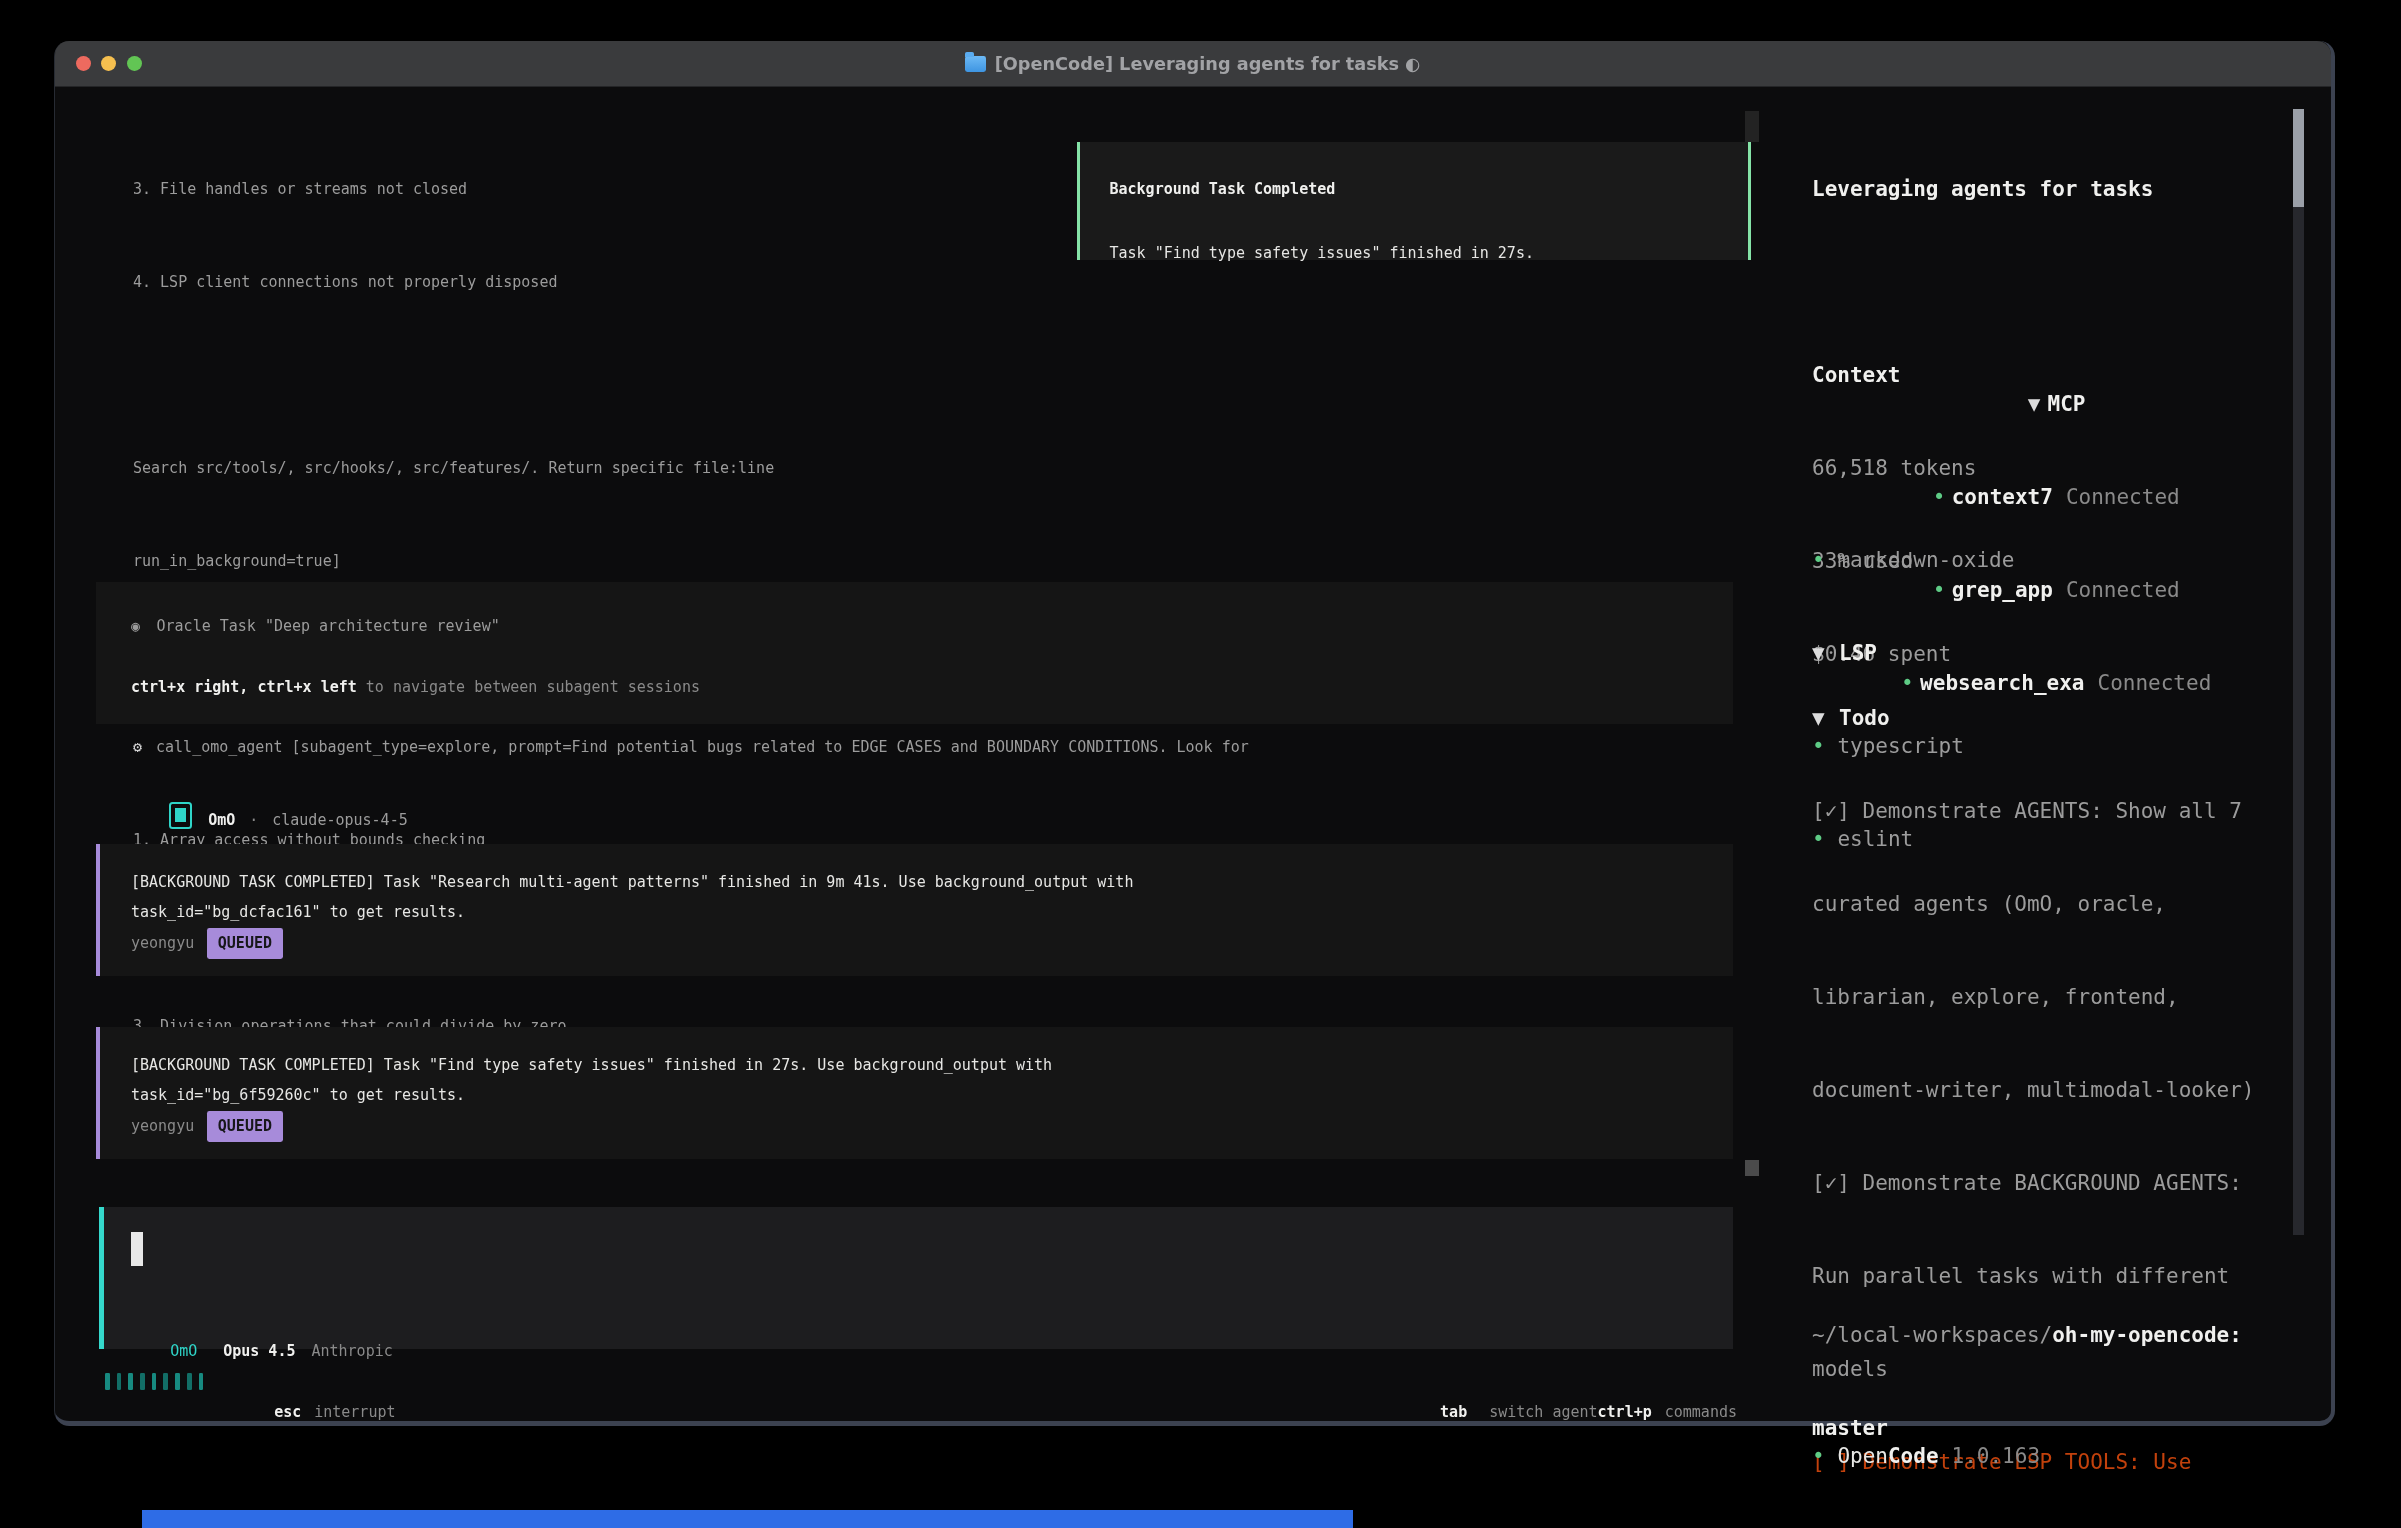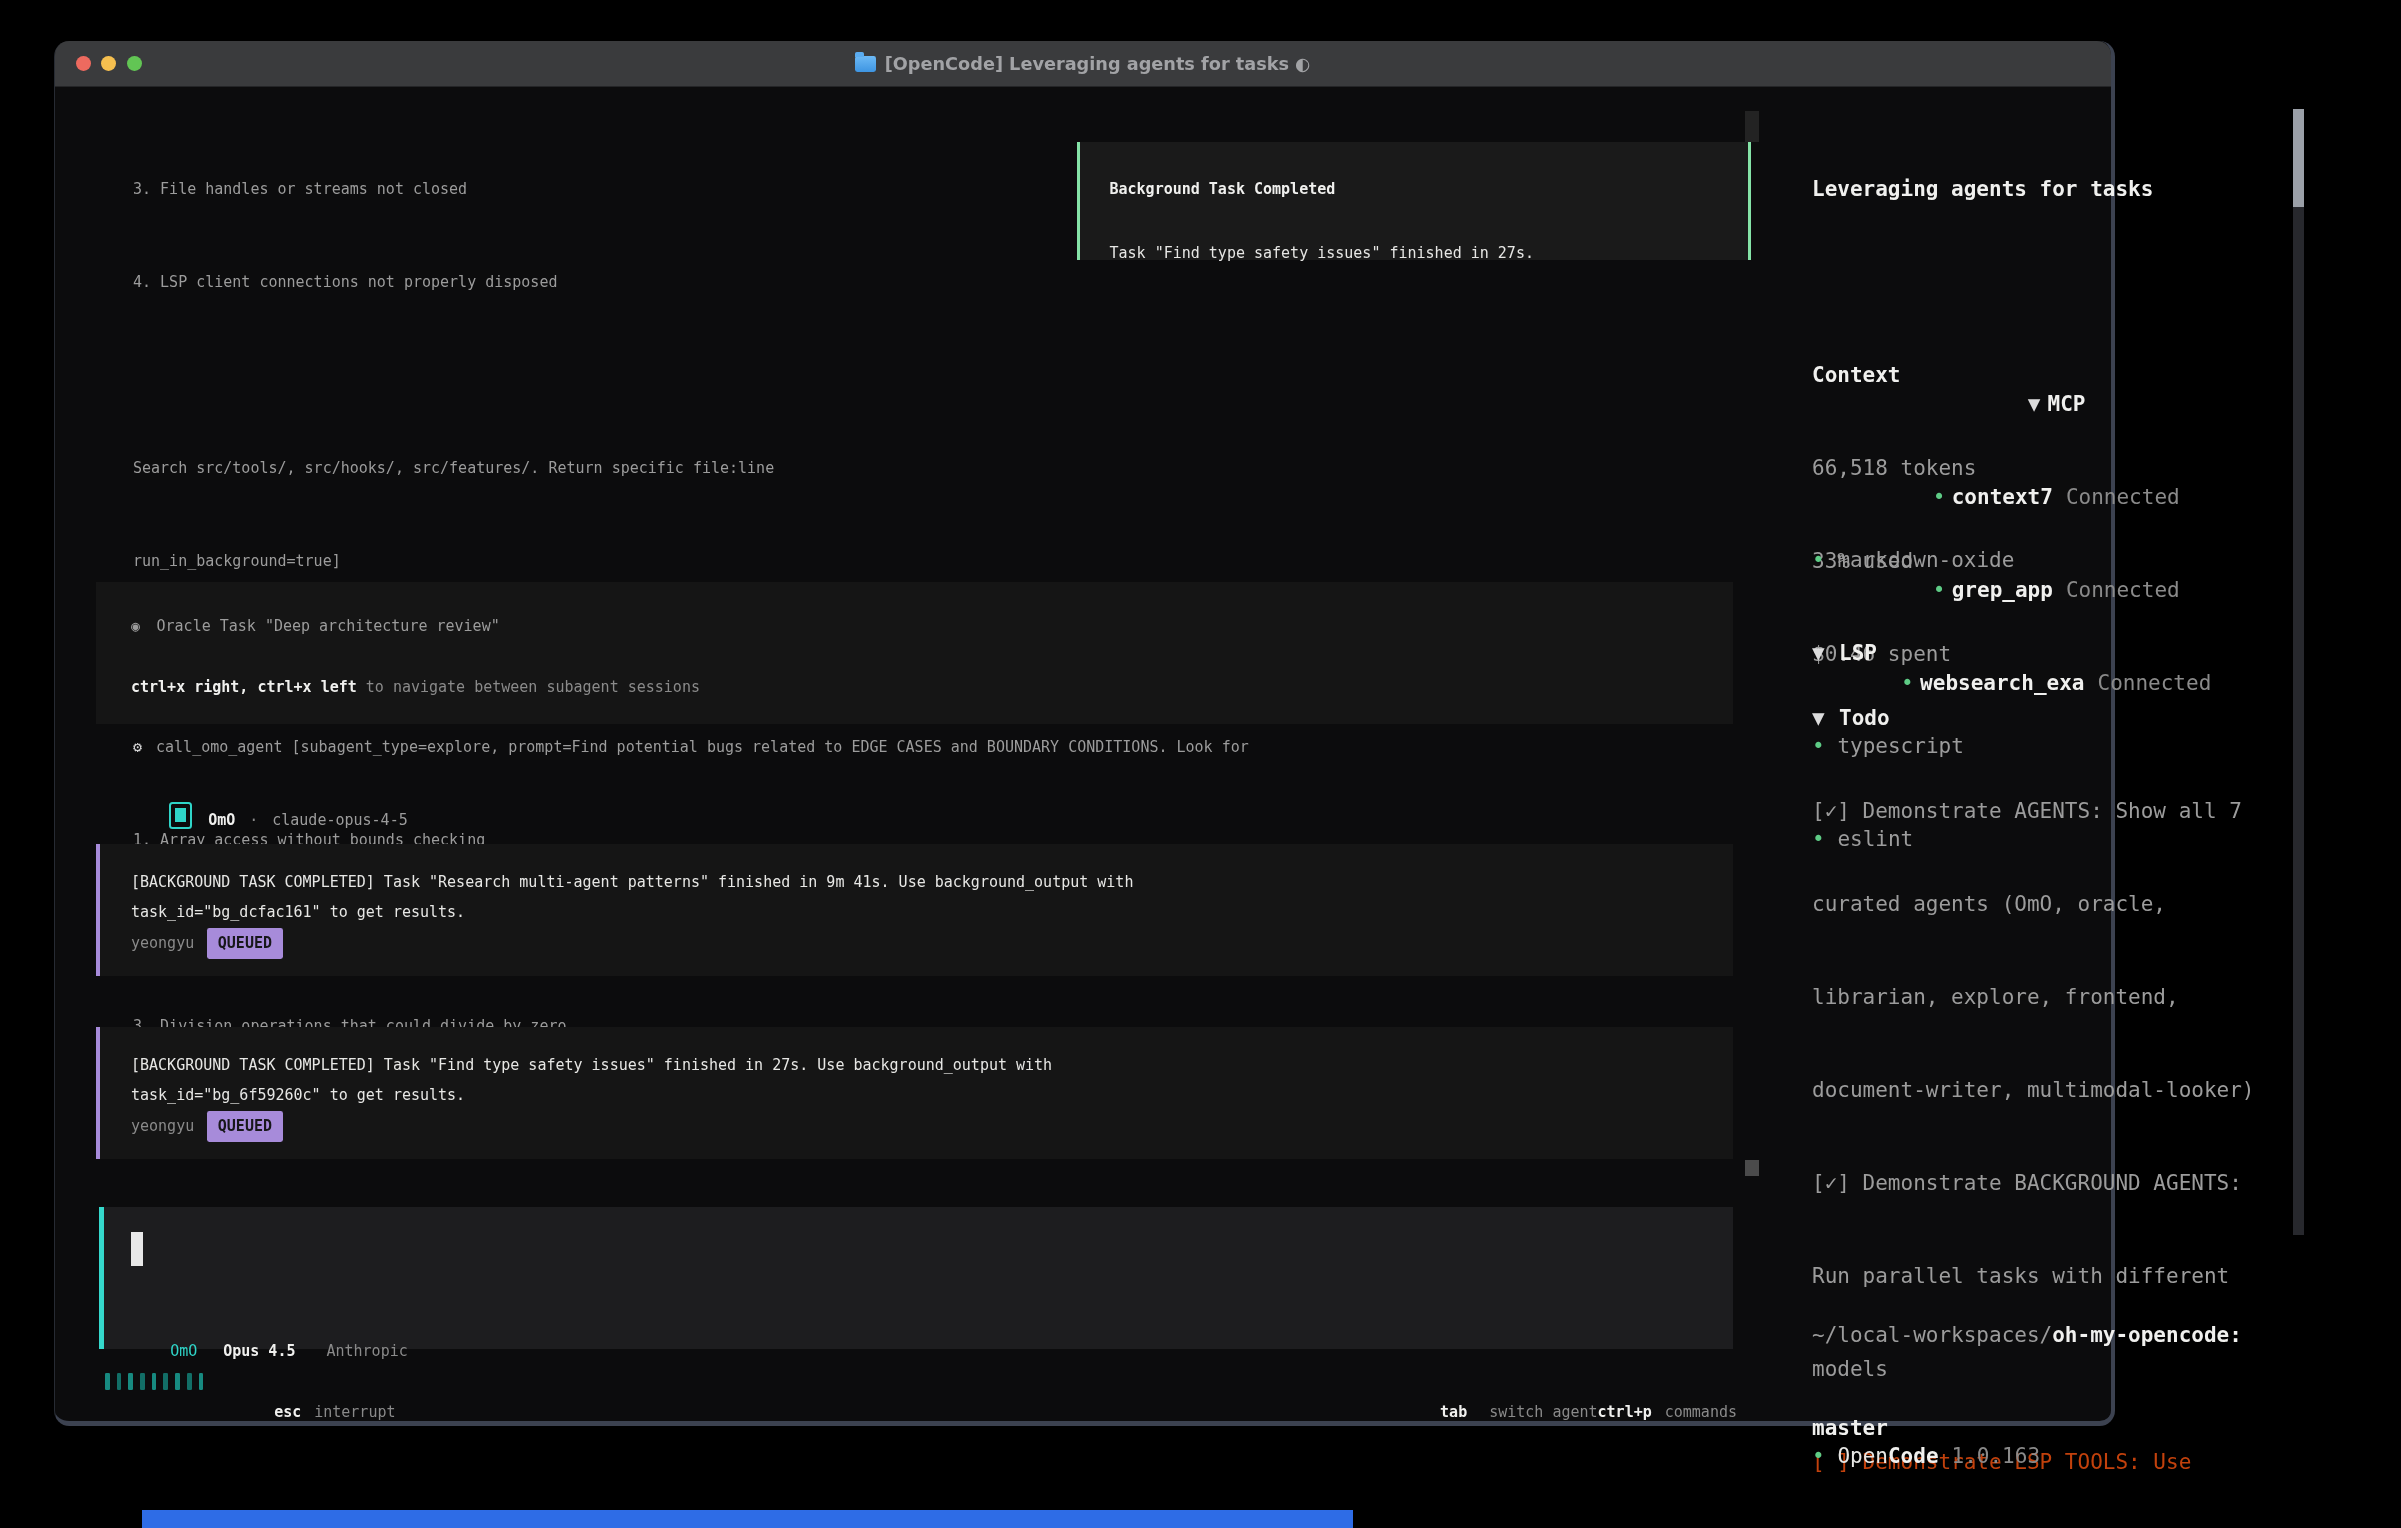--- a/index.html
+++ b/index.html
@@ -1,20 +1,20 @@
 <!DOCTYPE html>
 <html style="font-size:9.5px"><head>
 <meta charset="utf-8">
 <style>
   html,body{margin:0;padding:0;background:#000;}
   .screen{position:relative;width:2401px;height:1528px;background:#000;overflow:hidden;
           font-family:"DejaVu Sans Mono",monospace;}
   .abs{position:absolute;}
   
-  .window{position:absolute;left:54px;top:41px;width:2061px;height:1385px;
+  .window{position:absolute;left:54px;top:41px;width:2281px;height:1385px;
           background:#0c0c0d;border-radius:15.4px;box-sizing:border-box;
           border-left:1.2px solid #272b33;border-right:4.7px solid #3c4250;
           border-bottom:5.3px solid #3c4250;border-top:0;}
   .titlebar{position:absolute;left:0;top:0;right:0;height:45px;background:#3a3b3d;
             border-radius:14px 14px 0 0;display:flex;align-items:center;
             border-bottom:1.2px solid #242527;}
   .tl{width:14.8px;height:14.8px;border-radius:50%;display:inline-block;}
   .tl.red{background:#ed6a5f;margin-left:21px;}
   .tl.yellow{background:#f5bf4f;margin-left:10.6px;}
   .tl.green{background:#62c554;margin-left:10.6px;}
@@ -125,21 +125,21 @@
     <div class="abs white" style="left:31px;top:53px;">task_id="bg_6f59260c" to get results.</div>
     <div class="abs" style="left:31px;top:84px;"><span class="dim">yeongyu</span><span class="badge">QUEUED</span></div>
   </div>
 
   <div class="chat-scroll-top"></div>
   <div class="chat-scroll-thumb"></div>
 
   <div class="inputbox"></div>
   <div class="cursor"></div>
   <div class="abs mono" style="left:134px;top:1305px;">
-    <span class="teal">OmO</span><span class="boldw" style="margin-left:26px;">Opus 4.5</span><span class="dim" style="margin-left:31px;">Anthropic</span>
+    <span class="teal">OmO</span><span class="boldw" style="margin-left:26px;">Opus 4.5</span><span class="dim" style="margin-left:16px;">Anthropic</span>
   </div>
 
   <div class="spinner">
     <span></span>
       <span></span>
       <span></span>
       <span></span>
       <span></span>
       <span></span>
       <span></span>

